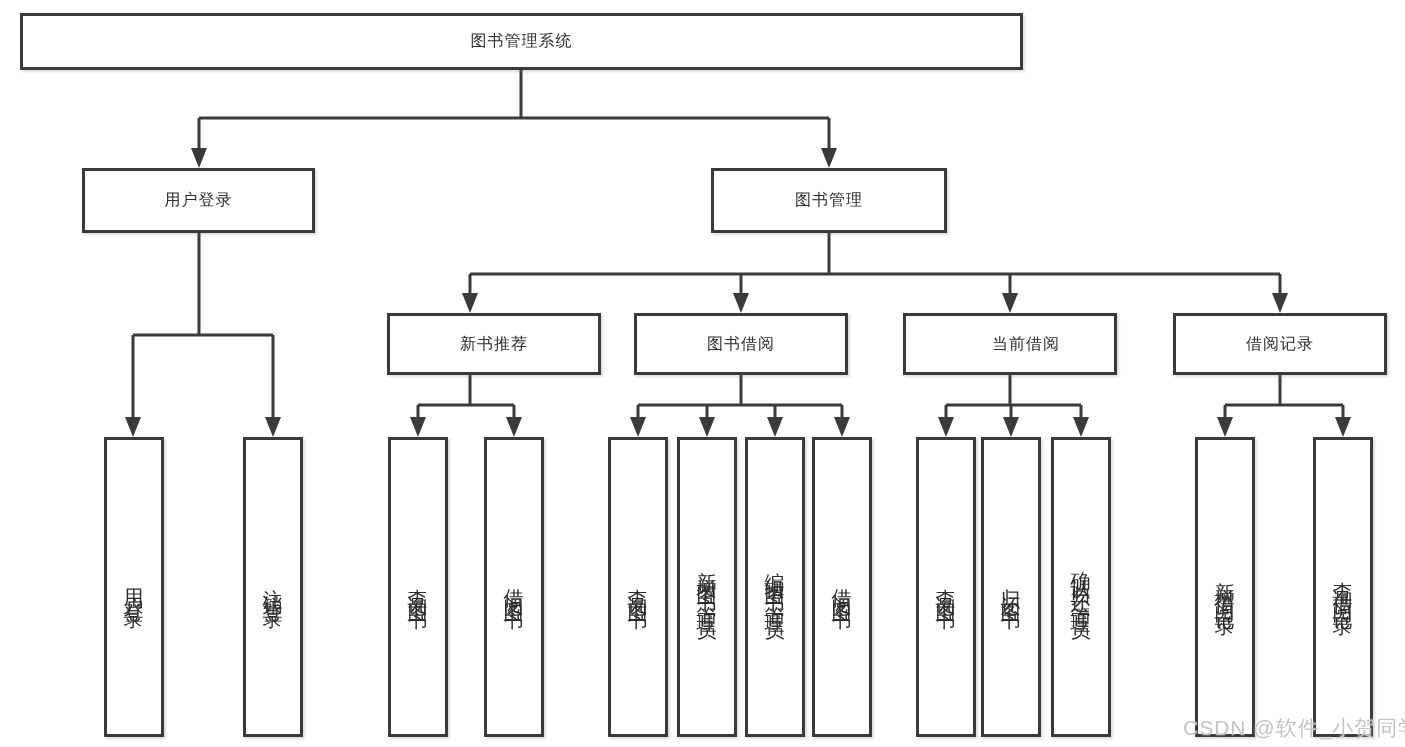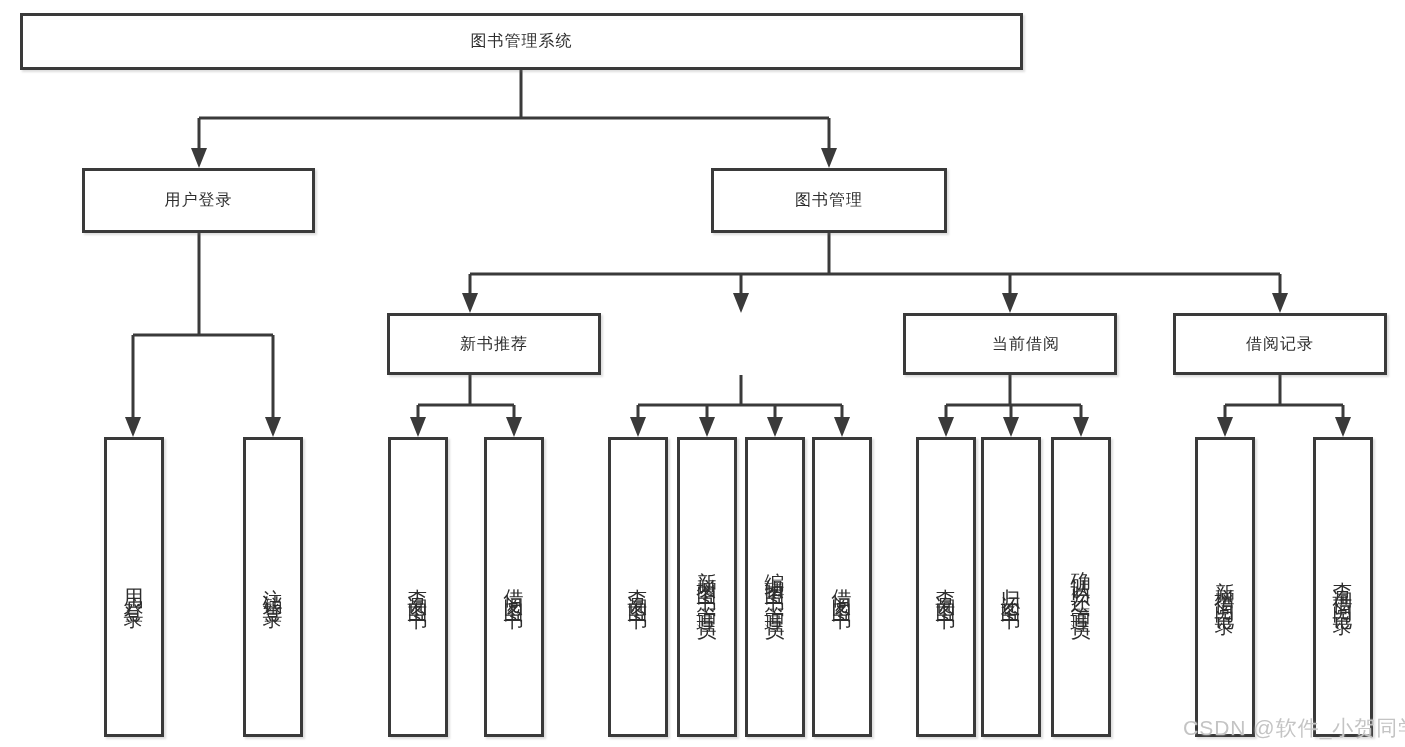--- a/index.html
+++ b/index.html
@@ -130,20 +130,23 @@
   <div class="node l2-a">
     <span class="hlabel">用户登录</span>
   </div>
   <div class="node l2-b">
     <span class="hlabel">图书管理</span>
   </div>
 
   <div class="node l3 l3-a">
     <span class="hlabel">新书推荐</span>
   </div>
+  <div class="node l3 l3-b">
+    <span class="hlabel">图书借阅</span>
+  </div>
   <div class="node l3 l3-c">
     <span class="hlabel">当前借阅</span>
   </div>
   <div class="node l3 l3-d">
     <span class="hlabel">借阅记录</span>
   </div>
 
   <div class="node leaf leaf-1">
     <span class="vlabel">用户登录</span>
   </div>

